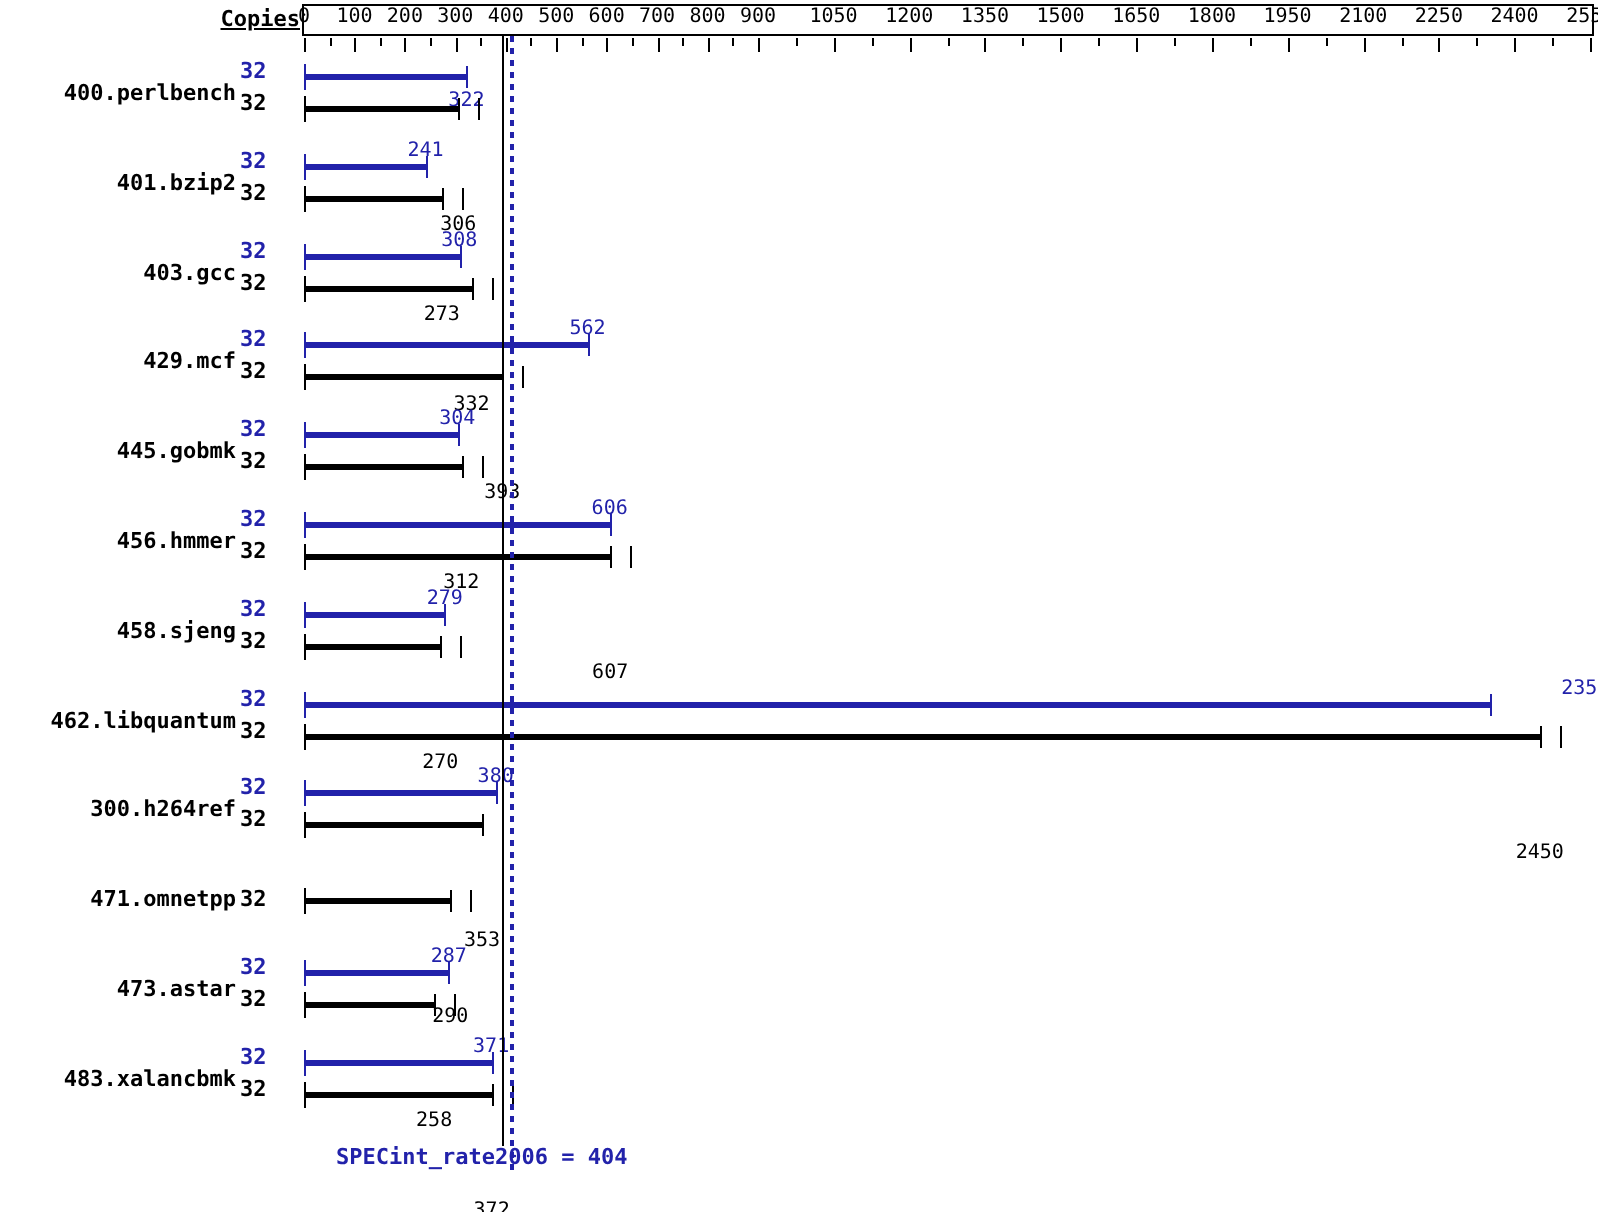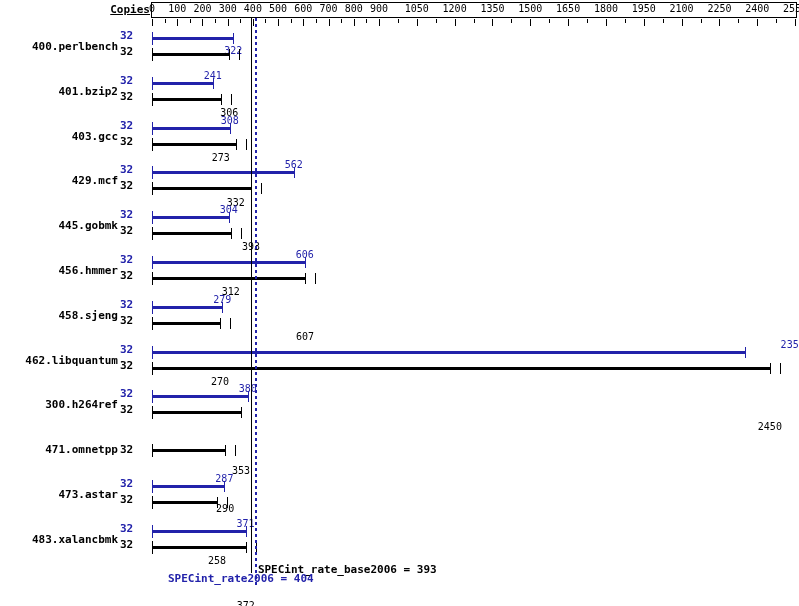--- a/index.html
+++ b/index.html
@@ -406,16 +406,15 @@
         <div class="cap base" style="left: 152px; top: 24px; height: 13px;"></div>
         <div class="cap base" style="left: 255.818px; top: 25px; height: 11px;"></div>
         <div class="cap base" style="left: 245.818px; top: 25px; height: 11px;"></div>
         <div class="val-label base" style="left: 245.818px; top: 35px;">372</div>
       </div>
     </div>
 
   <div class="mean-line-base" id="mean-base" style="left: 251.115px;"></div>
   <div class="mean-line-peak" id="mean-peak" style="left: 254.889px;"></div>
 
-  <div class="summary-base" id="summary-base-el" style="left: 257.889px; top: 563px;">SPECint_rate_base2006 = 393</div>
   <div class="summary-peak" id="summary-peak-el" style="left: 168px; top: 572px;">SPECint_rate2006 = 404</div>
 
 </div>
 
 </body></html>

